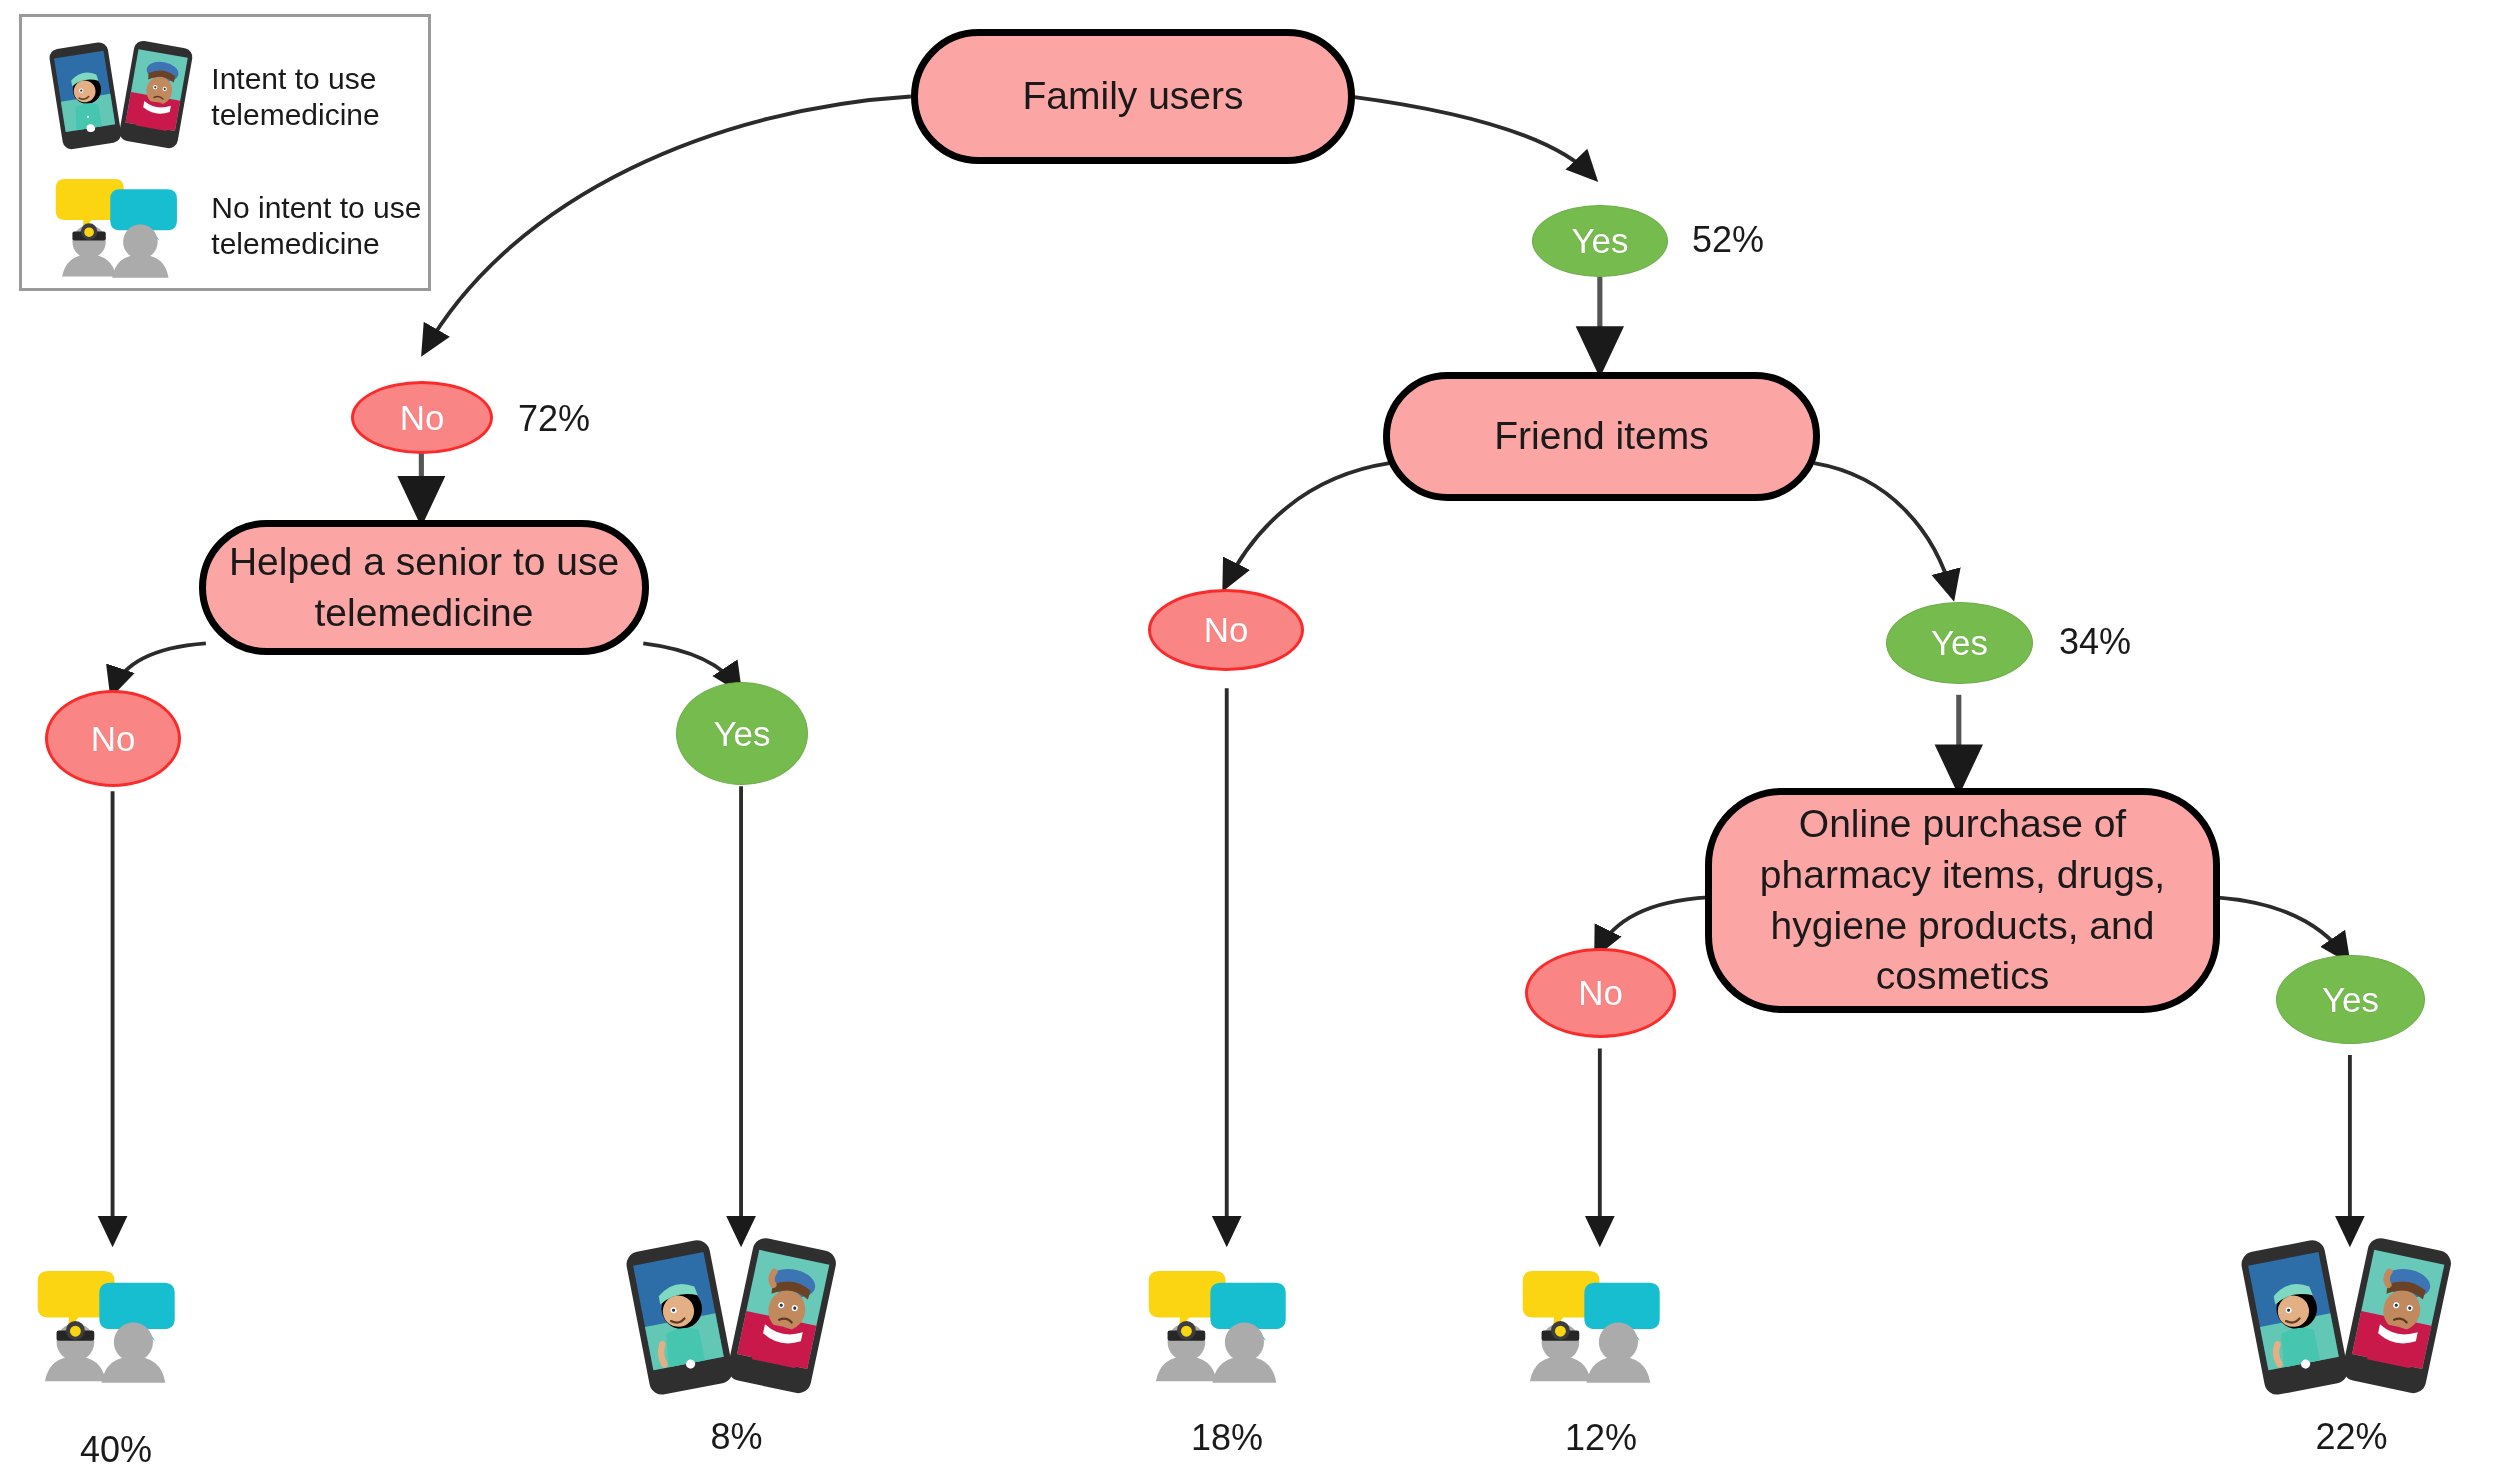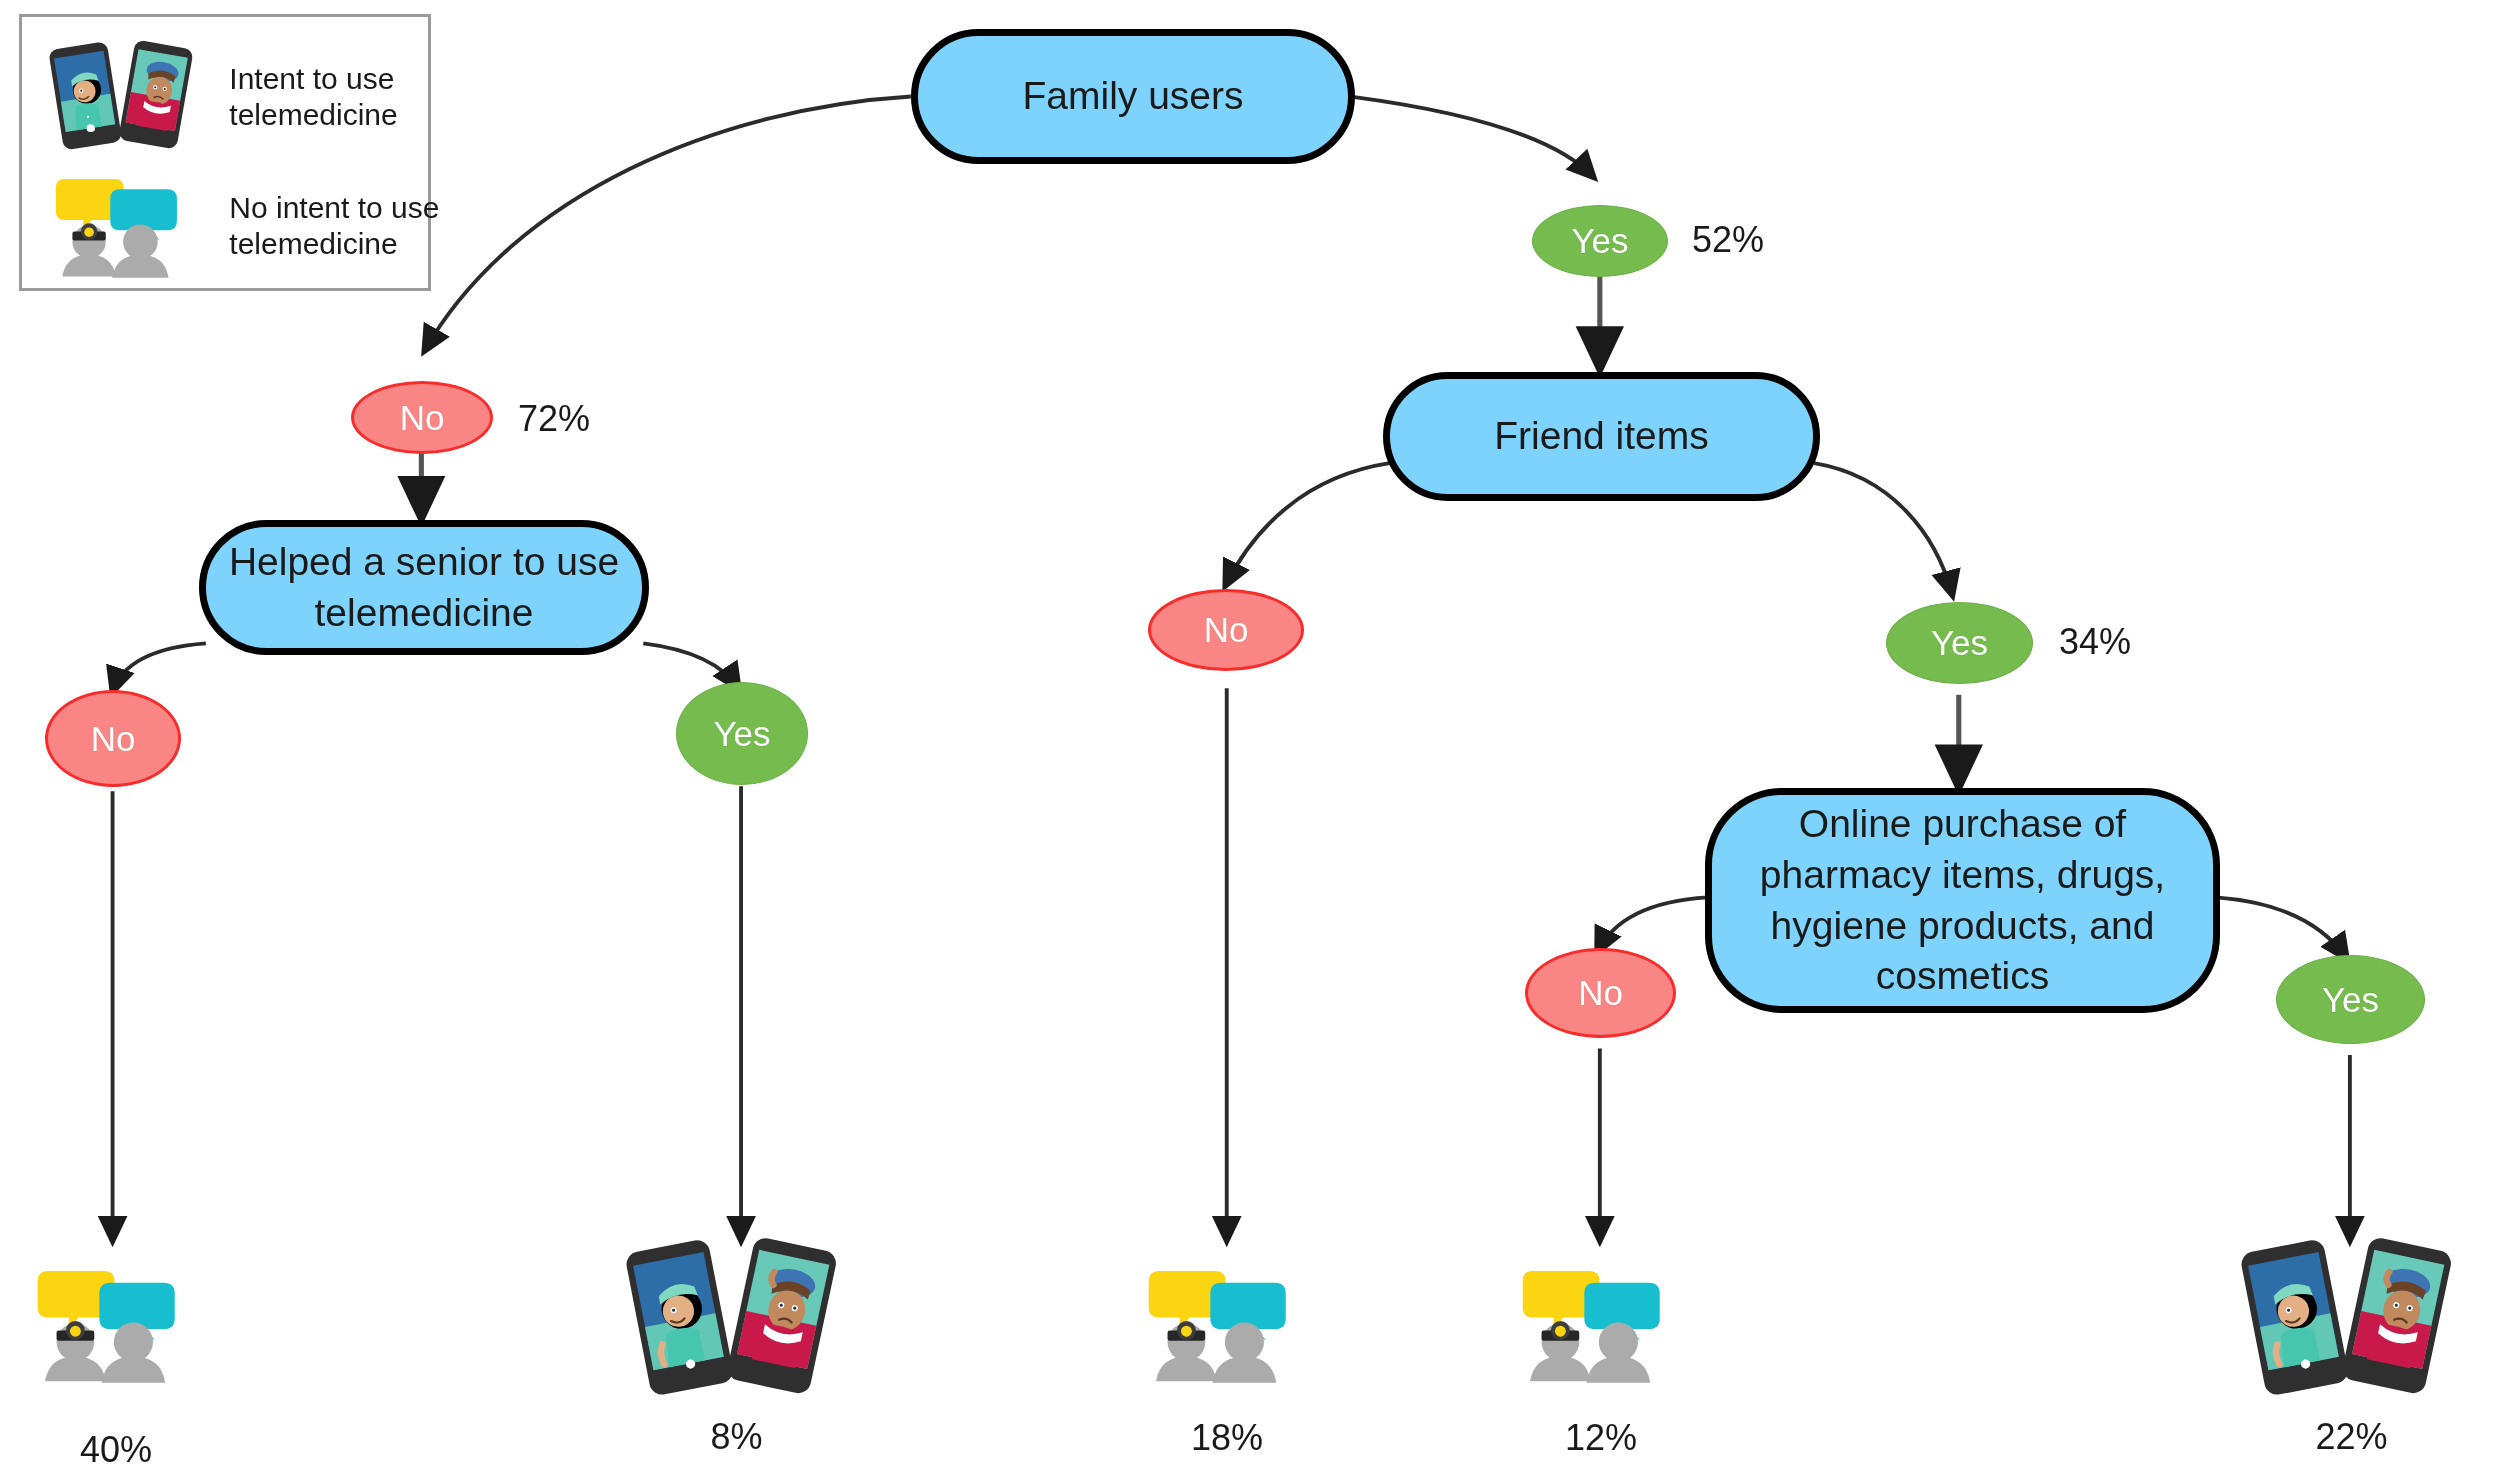--- a/index.html
+++ b/index.html
@@ -22,36 +22,36 @@
     left:19.3px; top:14px;
     width:412px; height:277px;
     border:3.2px solid #9a9a9a;
     background:#ffffff;
     box-sizing:border-box;
   }
   .legend-row{
     position:absolute;
     display:flex;
     align-items:center;
-    gap:27px;
+    gap:9px;
   }
   .legend-row.r1{left:26px; top:19.3px;}
   .legend-row.r2{left:26px; top:153px;}
   .legend-text{
     font-size:30px;
     line-height:1.18;
     color:#1a1a1a;
     width:212px;
   }
 
   
   .pnode{
     position:absolute;
     box-sizing:border-box;
-    background:#7dd3fc;
+    background:#fca5a5;
     border:7px solid #000000;
     border-radius:90px;
     display:flex;
     align-items:center;
     justify-content:center;
     text-align:center;
     color:#1a1a1a;
     font-size:39px;
     line-height:1.30;
     padding:6.4px 22px;

